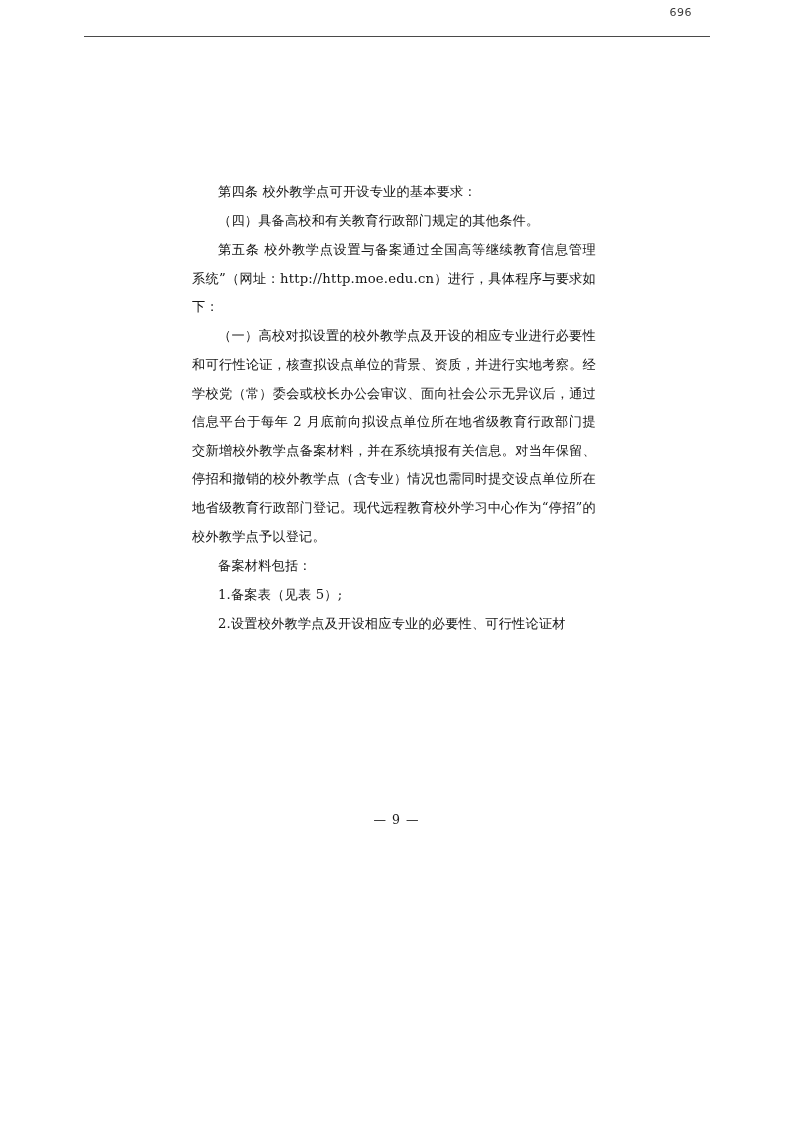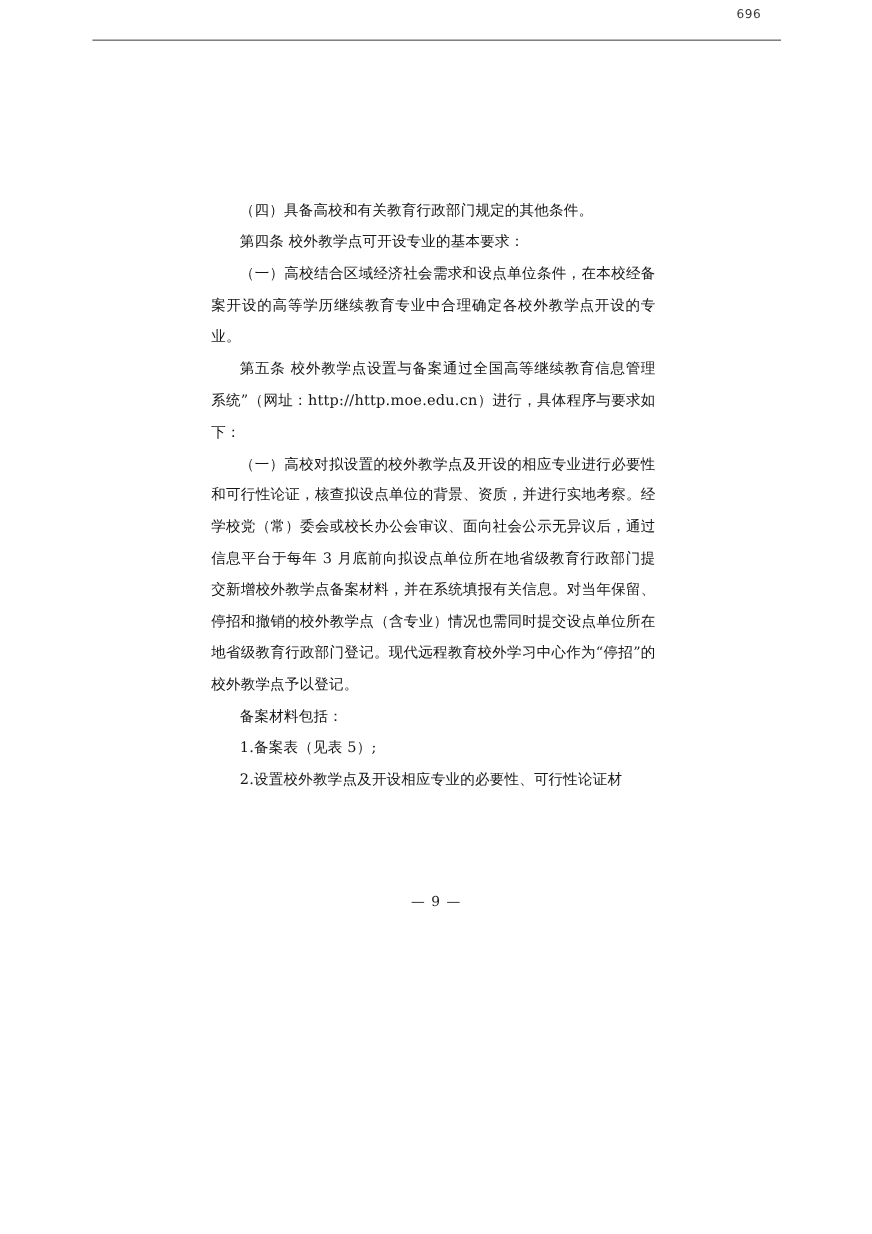--- a/index.html
+++ b/index.html
@@ -74,25 +74,24 @@
 </style>
 </head>
 <body>
 
 <div class="page">
 
   <div class="header-number">696</div>
   <div class="header-rule"></div>
 
   <div class="body-block">
+    <p class="para indent">第四条  校外教学点可开设专业的基本要求：</p>
     <p class="para indent">（四）具备高校和有关教育行政部门规定的其他条件。</p>
-    <p class="para indent">第四条  校外教学点可开设专业的基本要求：</p>
-    <p class="para indent">（一）高校结合区域经济社会需求和设点单位条件，在本校经备案开设的高等学历继续教育专业中合理确定各校外教学点开设的专业。</p>
     <p class="para indent url">第五条  校外教学点设置与备案通过全国高等继续教育信息管理系统”（网址：http://http.moe.edu.cn）进行，具体程序与要求如下：</p>
-    <p class="para indent">（一）高校对拟设置的校外教学点及开设的相应专业进行必要性和可行性论证，核查拟设点单位的背景、资质，并进行实地考察。经学校党（常）委会或校长办公会审议、面向社会公示无异议后，通过信息平台于每年 3 月底前向拟设点单位所在地省级教育行政部门提交新增校外教学点备案材料，并在系统填报有关信息。对当年保留、停招和撤销的校外教学点（含专业）情况也需同时提交设点单位所在地省级教育行政部门登记。现代远程教育校外学习中心作为“停招”的校外教学点予以登记。</p>
+    <p class="para indent">（一）高校对拟设置的校外教学点及开设的相应专业进行必要性和可行性论证，核查拟设点单位的背景、资质，并进行实地考察。经学校党（常）委会或校长办公会审议、面向社会公示无异议后，通过信息平台于每年 2 月底前向拟设点单位所在地省级教育行政部门提交新增校外教学点备案材料，并在系统填报有关信息。对当年保留、停招和撤销的校外教学点（含专业）情况也需同时提交设点单位所在地省级教育行政部门登记。现代远程教育校外学习中心作为“停招”的校外教学点予以登记。</p>
     <p class="para indent">备案材料包括：</p>
     <p class="para indent">1.备案表（见表 5）;</p>
     <p class="para indent">2.设置校外教学点及开设相应专业的必要性、可行性论证材</p>
   </div>
 
   <div class="footer">
     <span>— 9 —</span>
   </div>
 
 </div>

